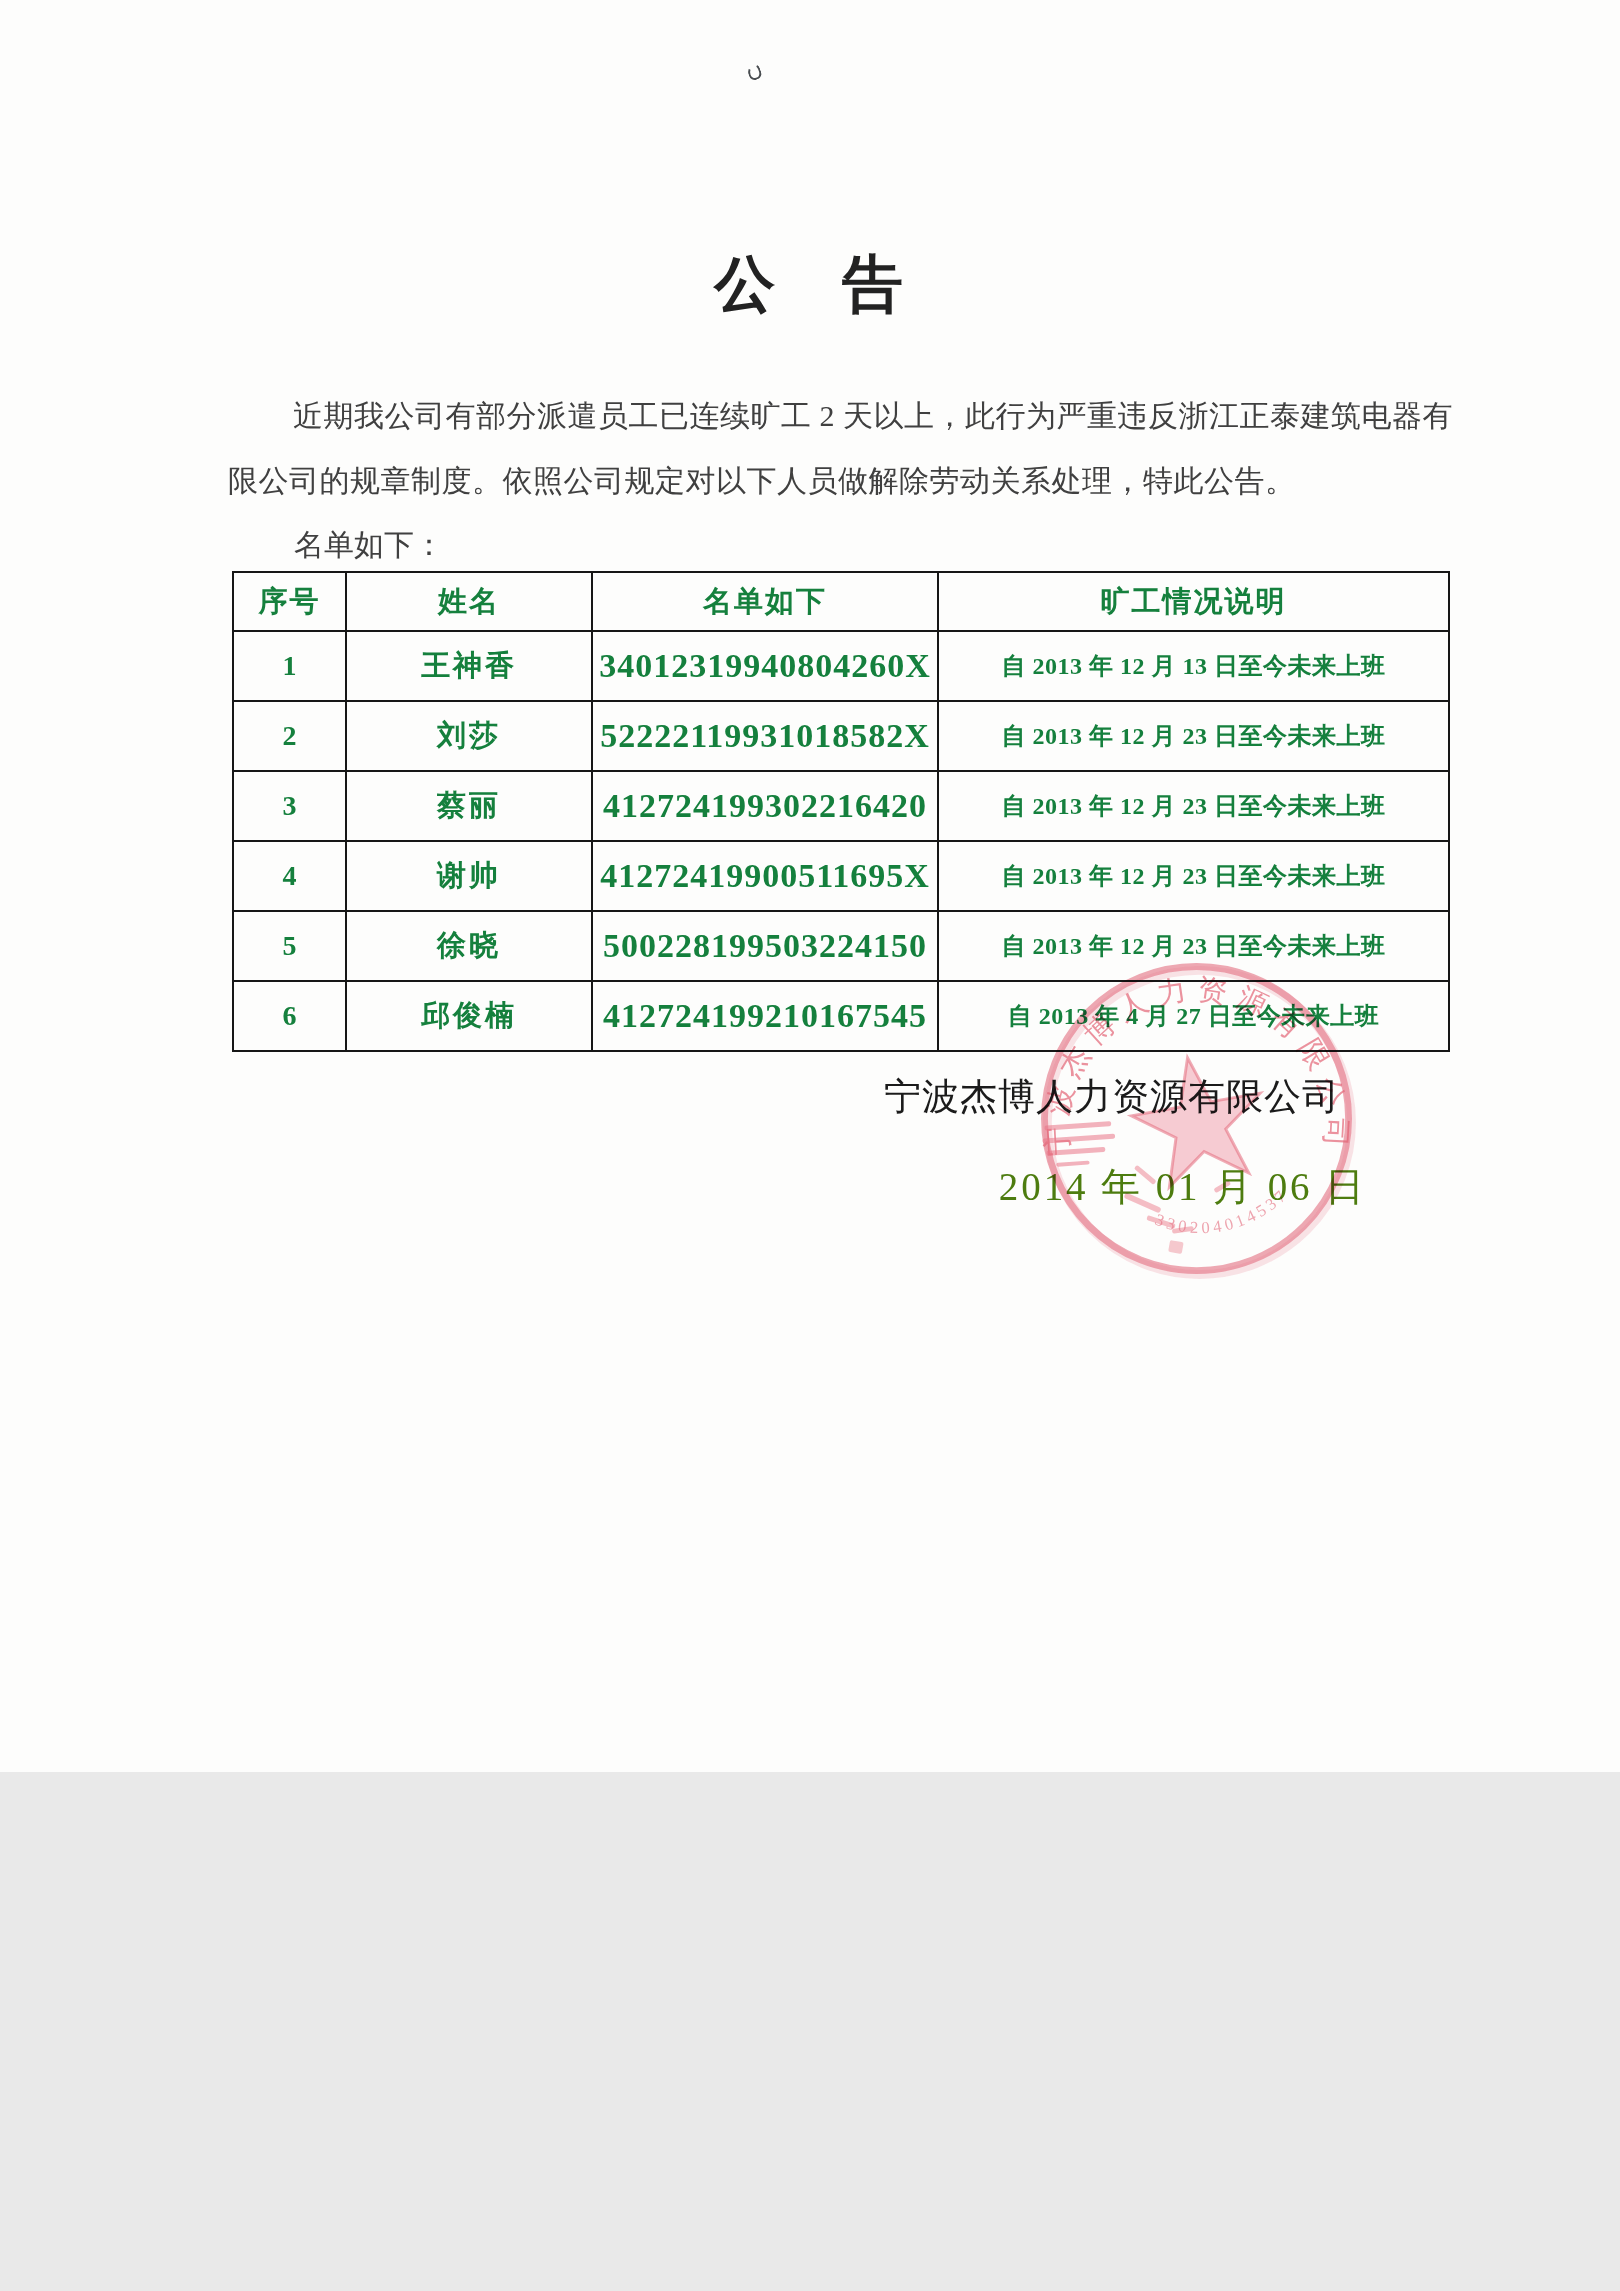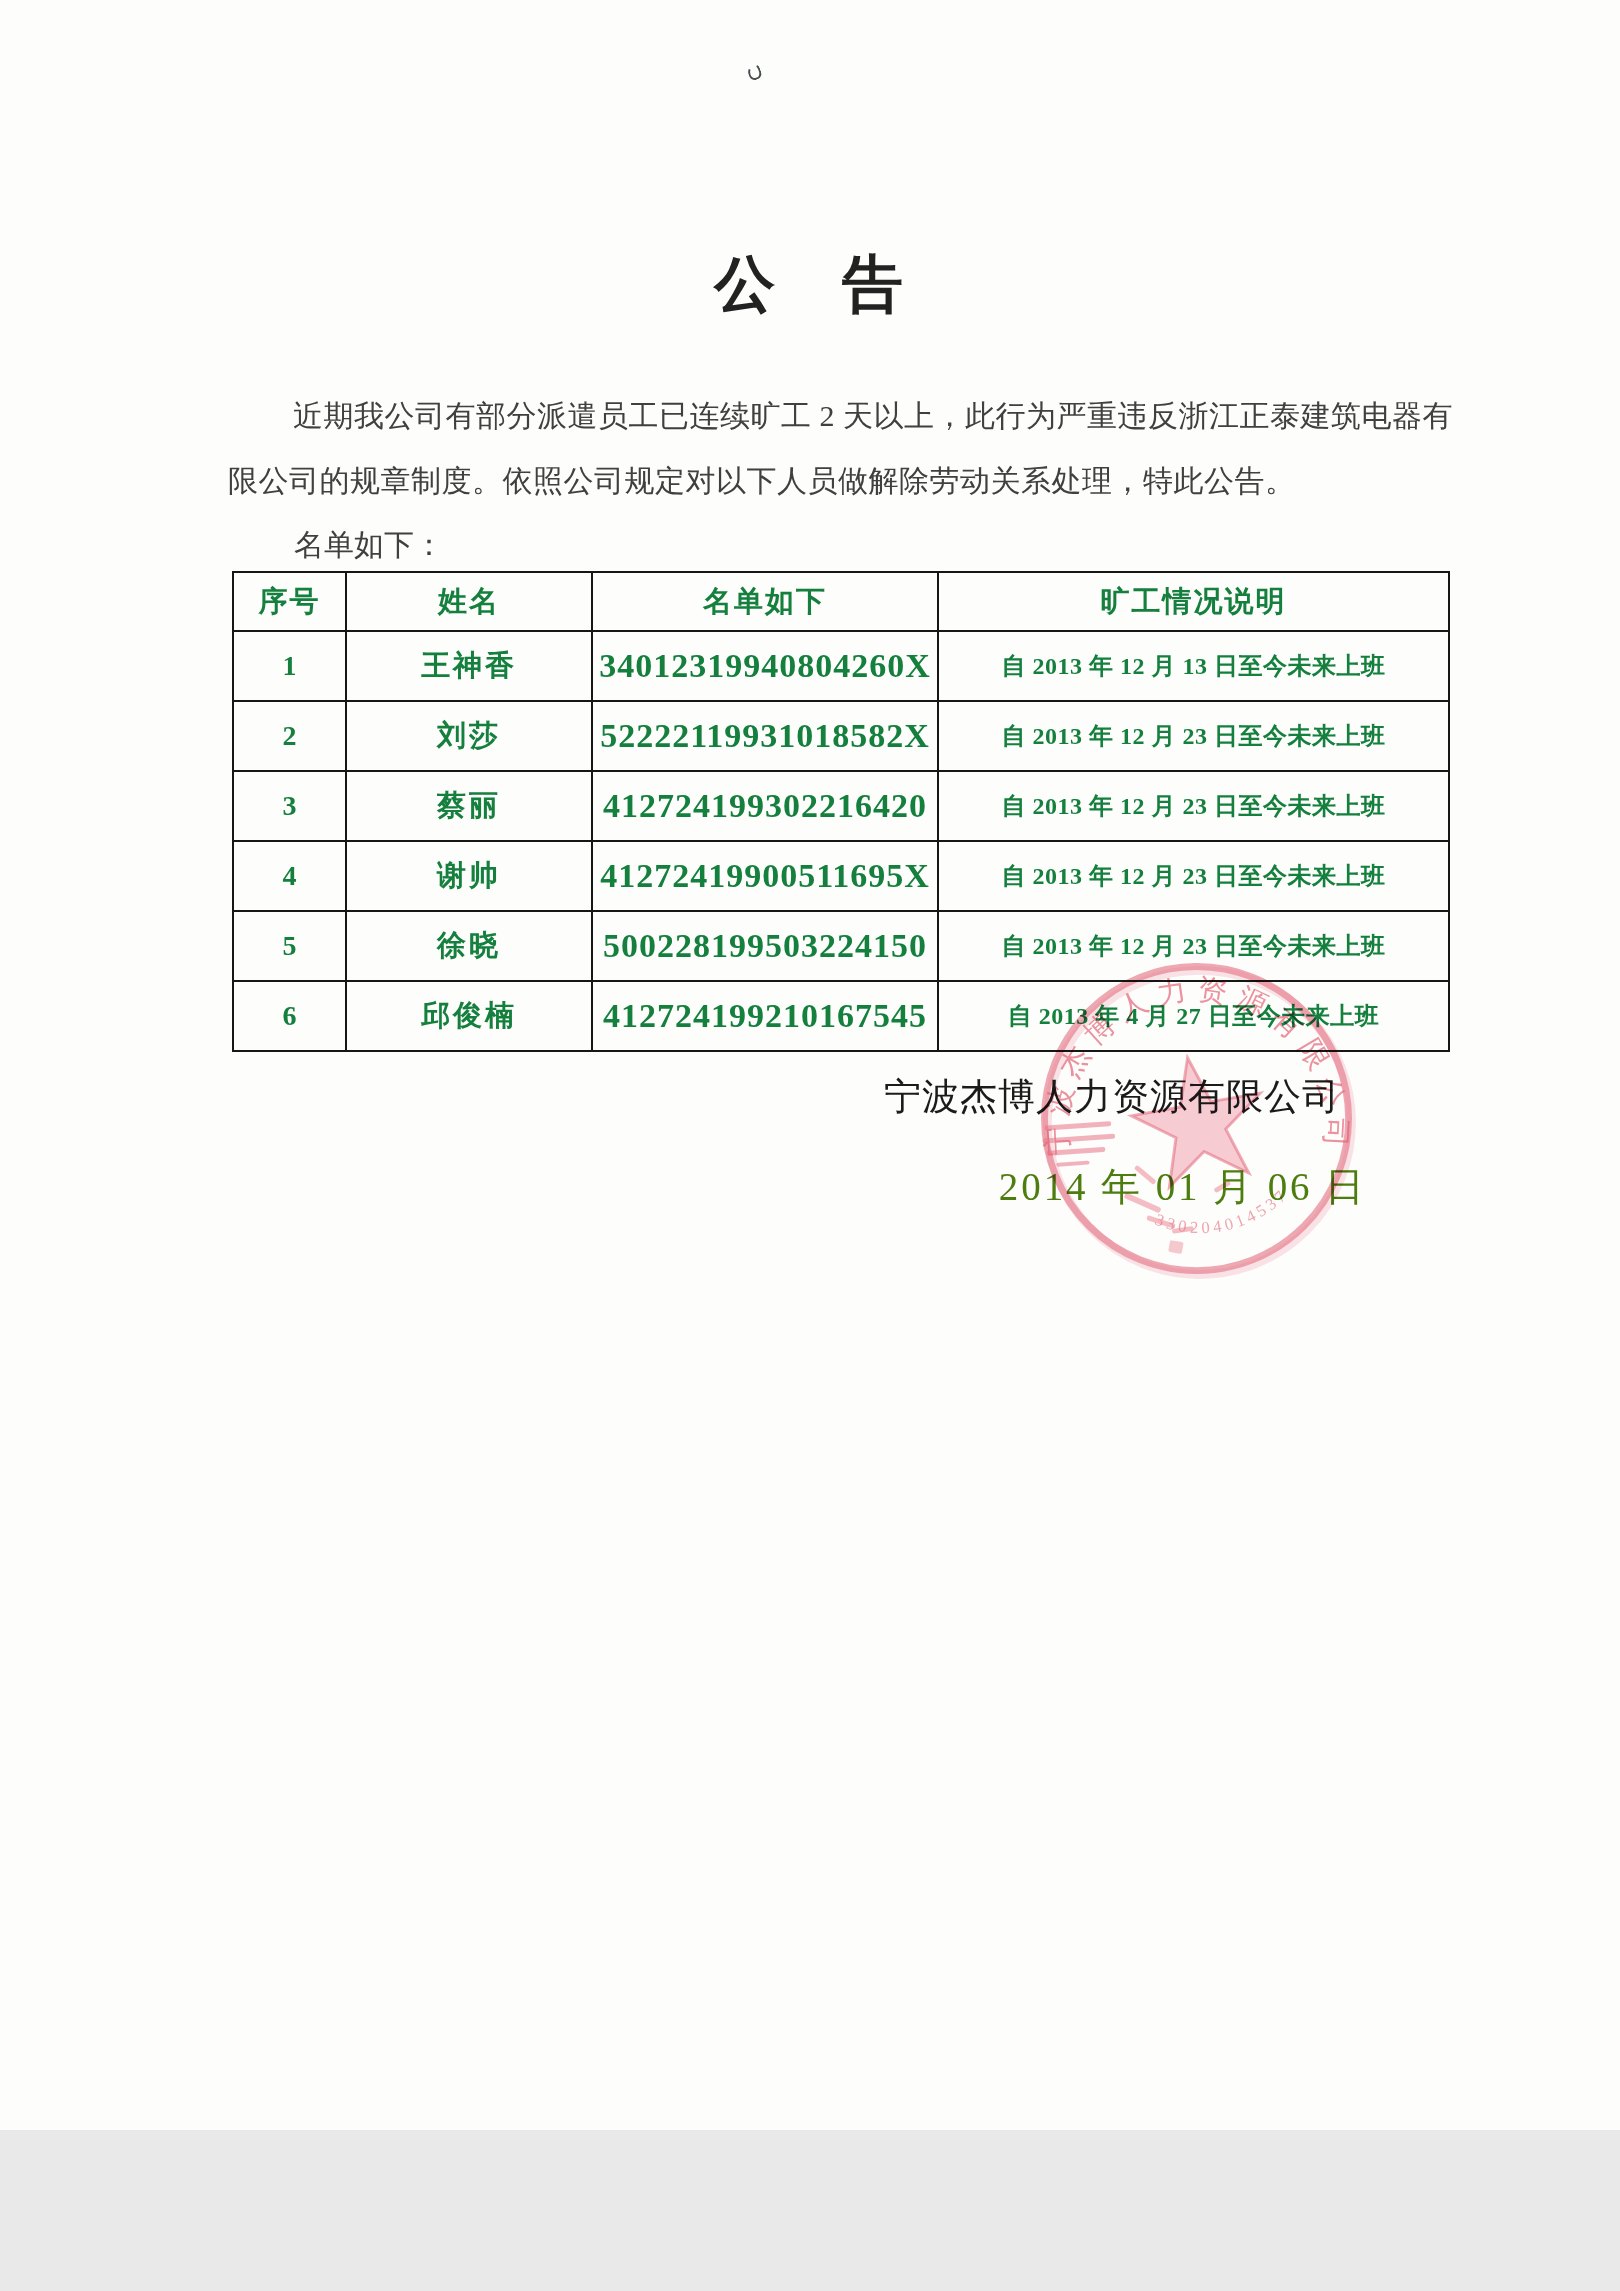--- a/index.html
+++ b/index.html
@@ -1,18 +1,18 @@
 <!DOCTYPE html>
 <html><head>
 <meta charset="utf-8">
 <style>
   html,body{margin:0;padding:0;background:#e9e9e9;}
   .page{
     position:relative;
-    width:1620px;height:2130px;
+    width:1620px;height:1772px;
     background:#fdfdfc;
     overflow:hidden;
     font-family:"Liberation Serif", serif;
     color:#1d1d1d;
   }
   .scan-speck{
     position:absolute;left:748px;top:65px;width:8.8px;height:10.8px;
     border:2px solid #2a2f33;border-radius:60% 40% 50% 50%;
     border-top-color:transparent;transform:rotate(-20deg);opacity:.85;
   }

